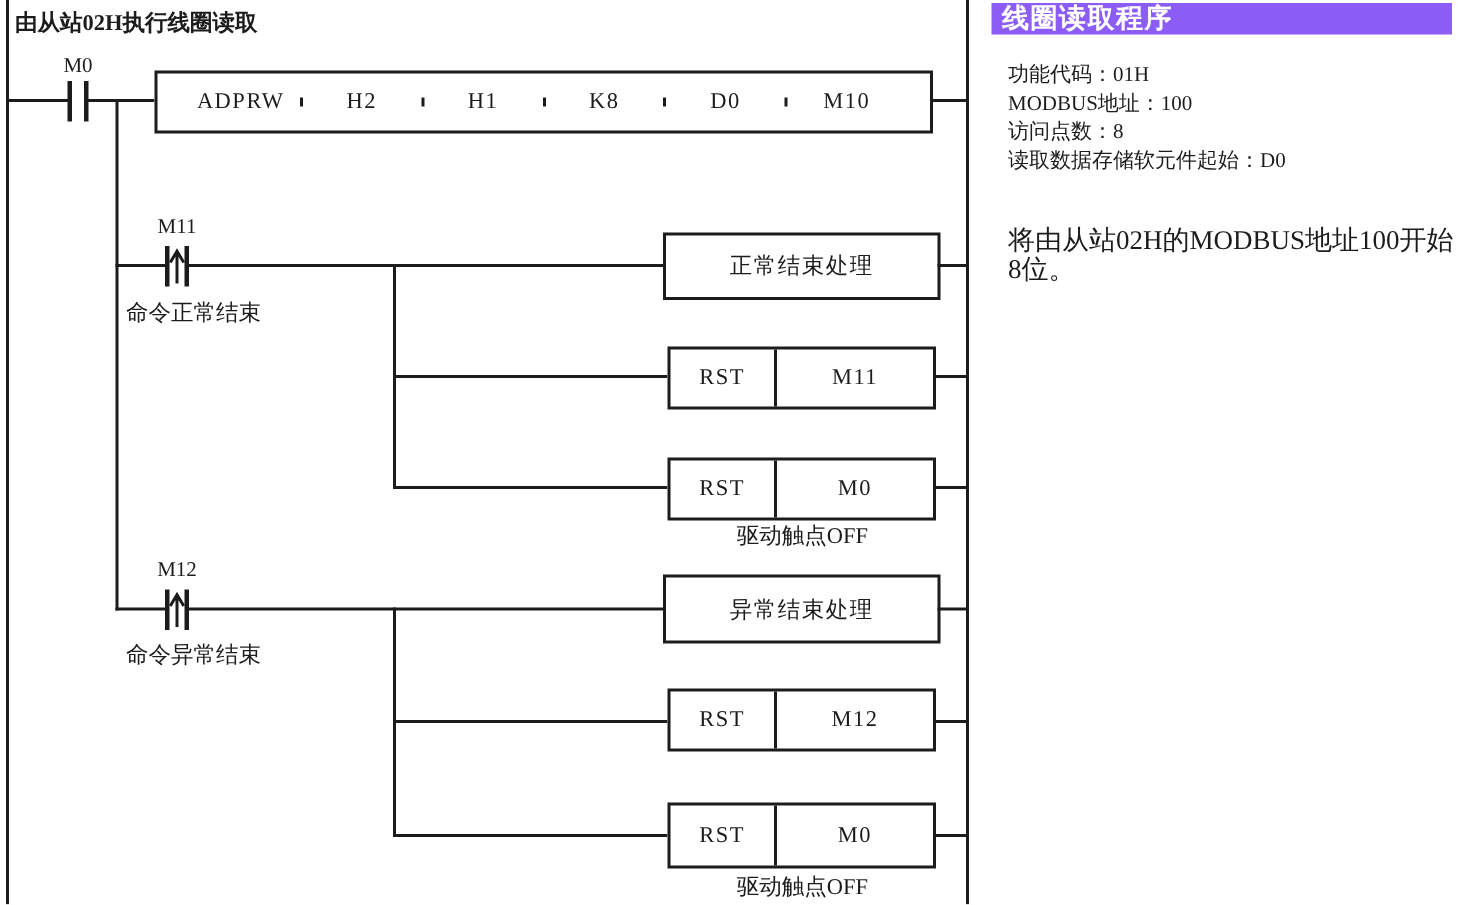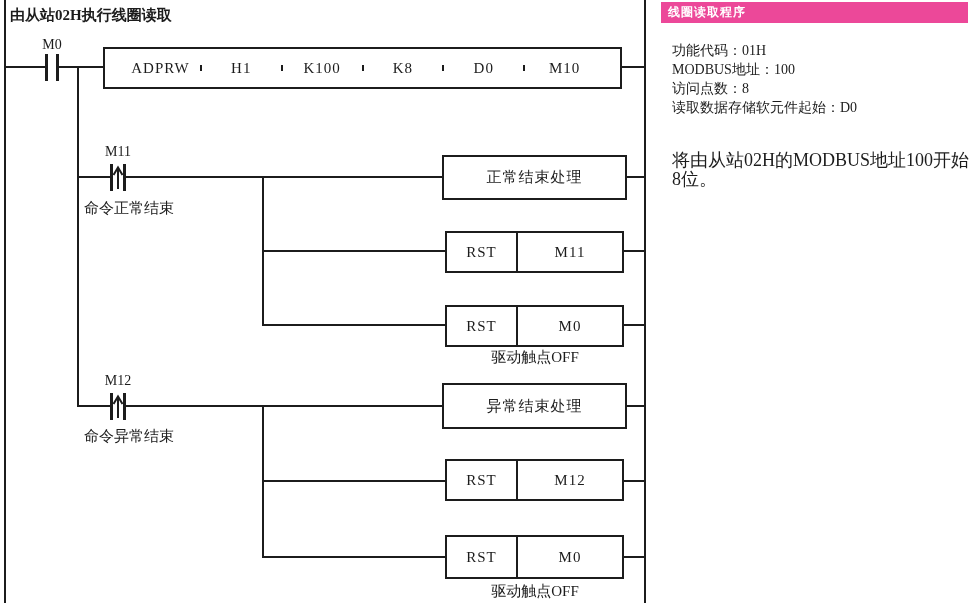--- a/index.html
+++ b/index.html
@@ -26,21 +26,21 @@
     font-size:15px;
   }
   .rstbox .cell.op { width:69px; }
   .rstbox .cell.operand { flex:1; border-left:2px solid #1c1c1c; }
   .lbl { position:absolute; font-size:15px; white-space:nowrap; }
   .contact-label { position:absolute; width:44px; text-align:center; font-size:14px; }
   .caption { position:absolute; font-size:15px; white-space:nowrap; }
   .under-label { position:absolute; text-align:center; font-size:15px; }
   .panel-title {
     position:absolute; left:661px; top:2px; width:307px; height:21px;
-    background:#ec4899; color:#ffffff; font-size:12px; font-weight:bold;
+    background:#8b5cf6; color:#ffffff; font-size:18px; font-weight:bold;
     line-height:21px; padding-left:7px; box-sizing:border-box; letter-spacing:1px;
   }
   .panel-details { position:absolute; left:672px; top:41px; font-size:14px; line-height:19px; }
   .panel-desc    { position:absolute; left:672px; top:151px; font-size:18px; line-height:19px; }
   svg.arrow { position:absolute; }
 </style>
 </head>
 <body>
 
 <div id="screen">
@@ -52,22 +52,22 @@
 
   <div class="wire" style="left:4px; top:66px; width:42px; height:2px;"></div>
   <div class="contact-label" style="left:30px; top:37px;">M0</div>
   <div class="bar" style="left:45px; top:54px; width:3px; height:27px;"></div>
   <div class="bar" style="left:56px; top:54px; width:3px; height:27px;"></div>
   <div class="wire" style="left:58px; top:66px; width:45px; height:2px;"></div>
   <div class="wire" style="left:77px; top:66px; width:2px; height:341px;"></div>
 
   <div class="box block" style="left:103px; top:47px; width:519px; height:42px;">
     <div class="cell">ADPRW</div>
+    <div class="cell">H2</div>
     <div class="cell">H1</div>
-    <div class="cell">K100</div>
     <div class="cell">K8</div>
     <div class="cell">D0</div>
     <div class="cell">M10</div>
   </div>
   <div class="wire" style="left:622px; top:66px; width:22px; height:2px;"></div>
 
   <div class="wire" style="left:77px; top:176px; width:34px; height:2px;"></div>
   <div class="contact-label" style="left:96px; top:144px;">M11</div>
   <div class="bar" style="left:110px; top:164px; width:3px; height:27px;"></div>
   <div class="bar" style="left:123px; top:164px; width:3px; height:27px;"></div>

